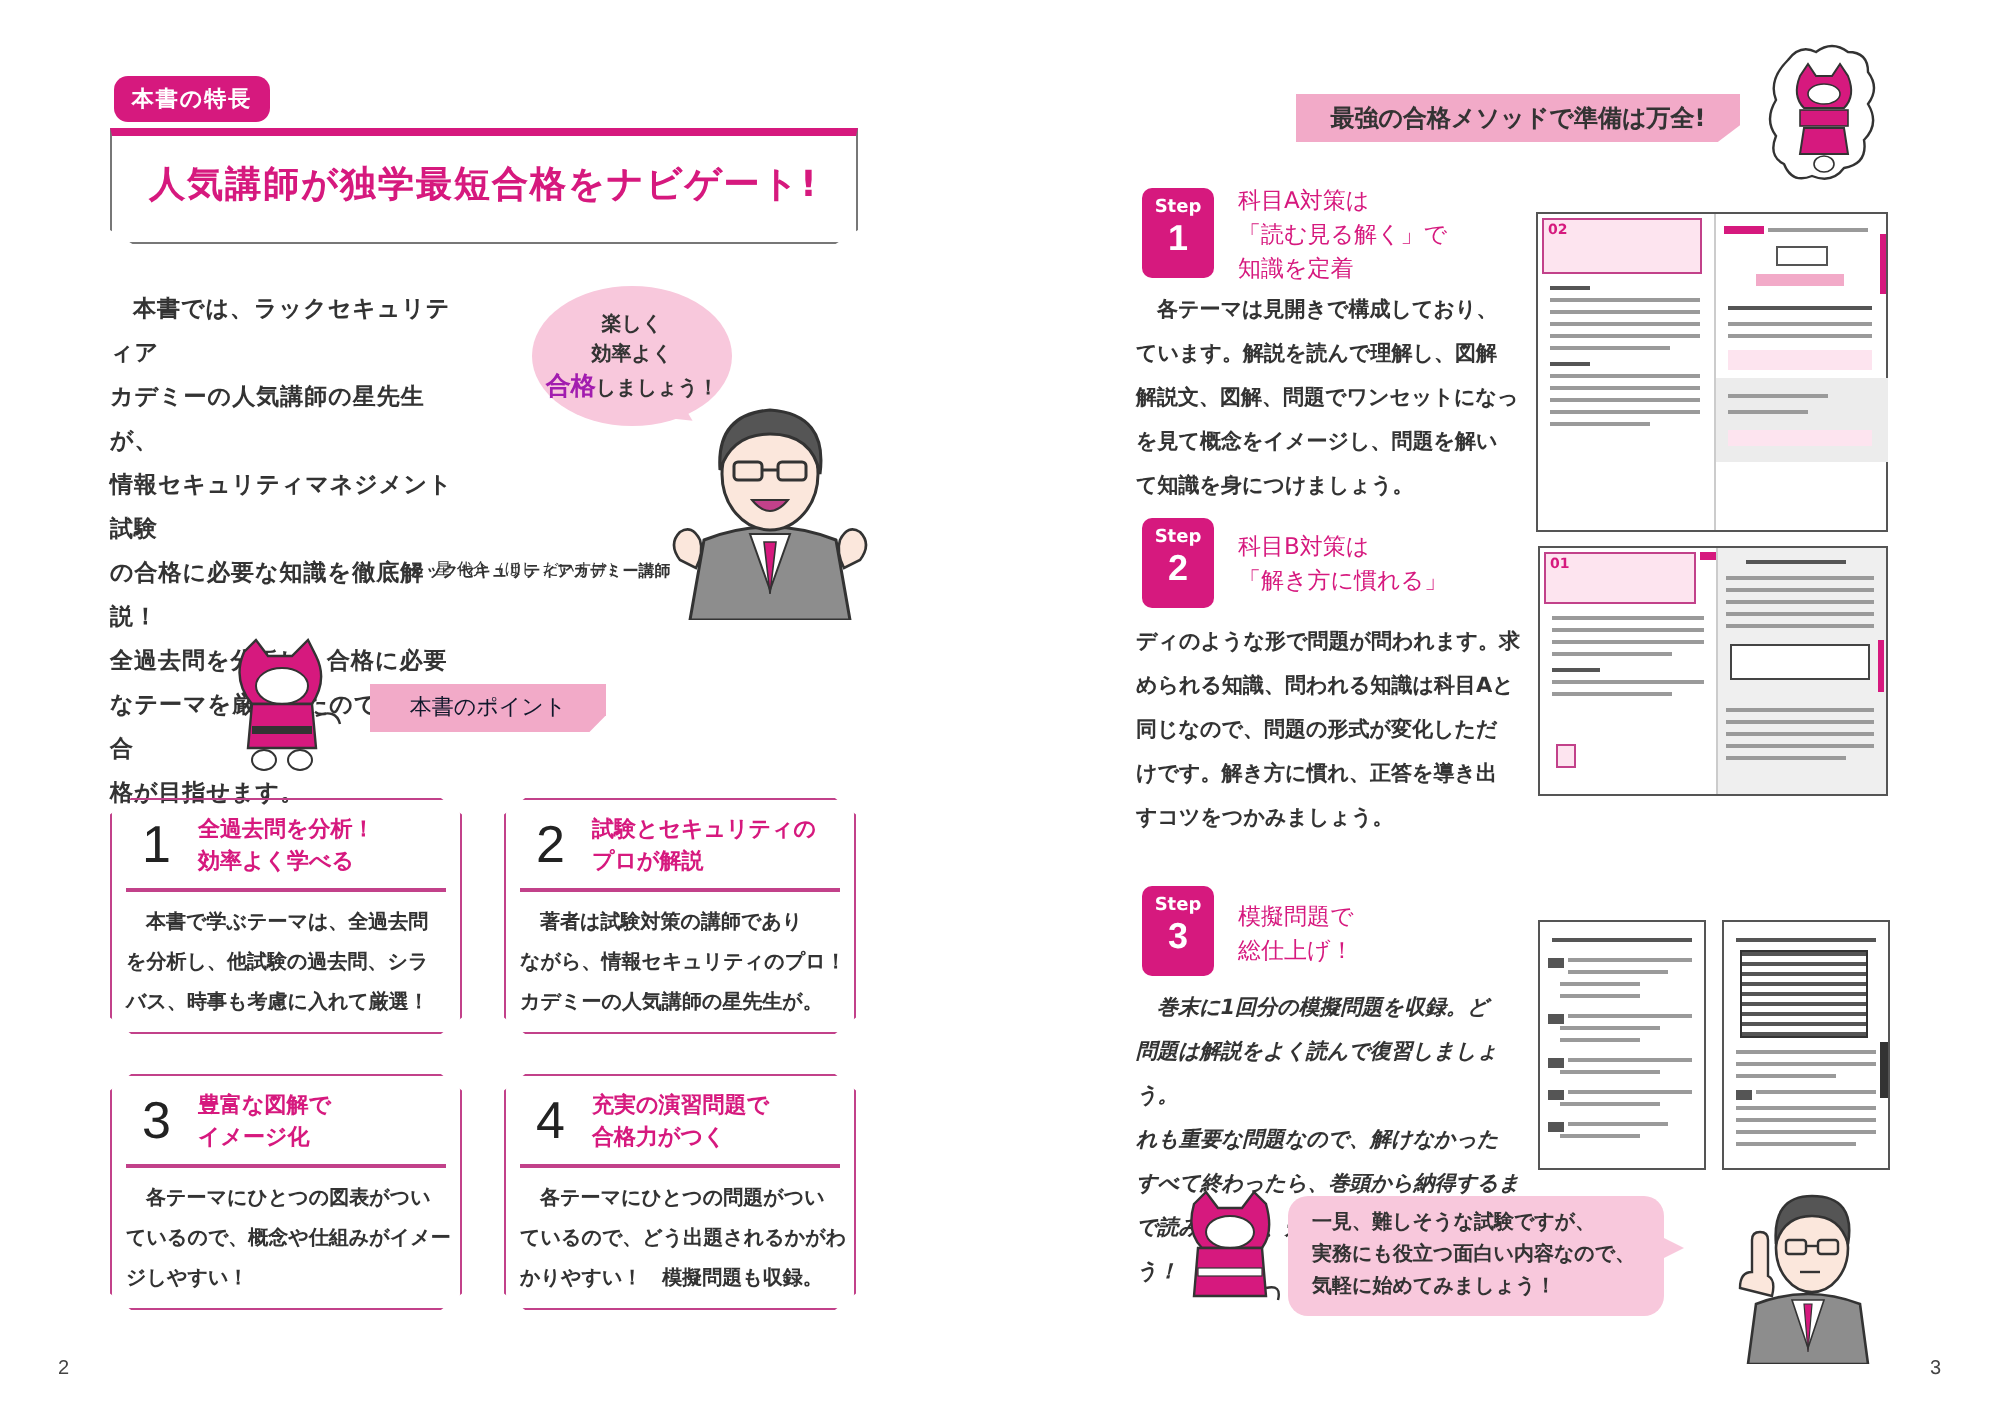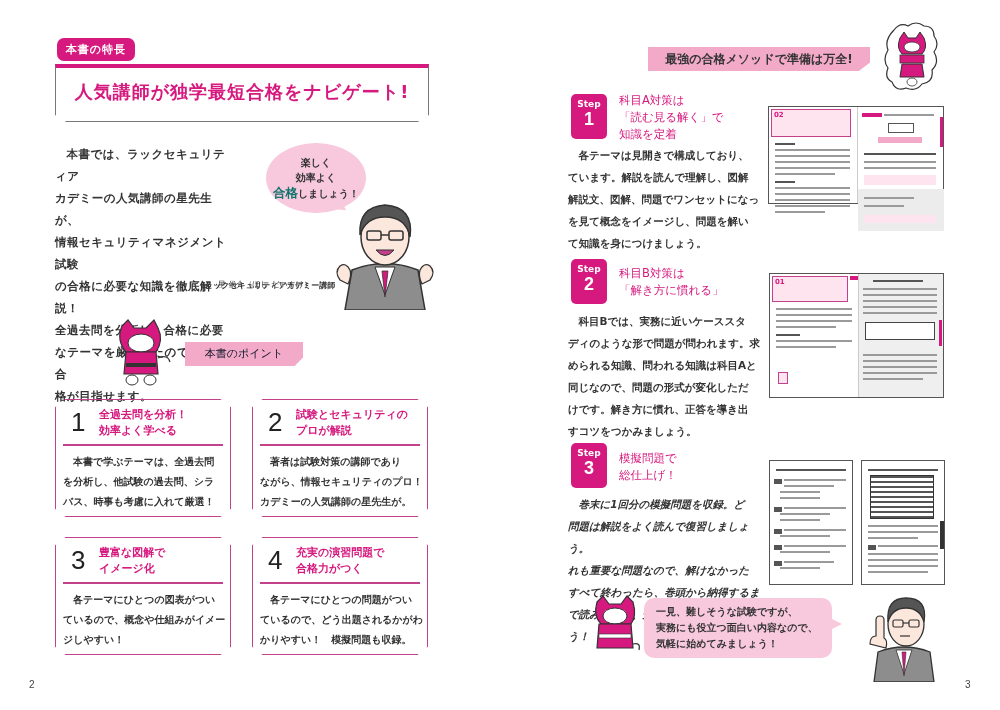--- a/index.html
+++ b/index.html
@@ -1,19 +1,19 @@
 <!DOCTYPE html>
 <html><head>
 <meta charset="utf-8">
 <style>
   * { box-sizing: border-box; margin: 0; padding: 0; }
   html, body { width: 1000px; height: 710px; background: #ffffff; overflow: hidden; }
   body { position: relative; font-family: "DejaVu Sans", "Liberation Sans", sans-serif; color: #333333; }
   .abs { position: absolute; }
-  .pink { color: #0f766e; }
+  .pink { color: #a21caf; }
   .page-num { font-size: 10px; color: #444; font-family: "Liberation Sans", sans-serif; }
 
   
   .feature-tag { left: 57px; top: 38px; width: 78px; height: 23px; background: #d6197e; border-radius: 7px; color: #fff; font-size: 11px; font-weight: bold; text-align: center; line-height: 23px; letter-spacing: 1px; }
   .headline-box { left: 55px; top: 64px; width: 374px; height: 58px; border: 1px solid #777; border-top: 4px solid #d6197e; border-radius: 0 0 6px 6px; clip-path: polygon(0 0, 100% 0, 100% 88%, 97% 100%, 3% 100%, 0 88%); }
   .headline { left: 55px; top: 80px; width: 374px; text-align: center; font-size: 18px; font-weight: bold; color: #d6197e; letter-spacing: 1px; }
   .intro { left: 55px; top: 143px; width: 172px; font-size: 11.5px; line-height: 22px; font-weight: bold; color: #333; letter-spacing: 0.5px; }
   .intro p { text-indent: 1em; }
   .speech-left { left: 266px; top: 143px; width: 100px; height: 70px; background: #f8c8dc; border-radius: 50%; text-align: center; font-size: 10px; font-weight: bold; line-height: 15px; padding-top: 12px; color: #333; }
   .speech-left .big { font-size: 12.5px; }
@@ -191,21 +191,21 @@
   <div>知識を定着</div>
 </div>
 <div class="abs step-body" style="left:568px;top:144px;width:200px;">
   <p>各テーマは見開きで構成しており、</p>
   <div>ています。解説を読んで理解し、図解</div>
   <div>解説文、図解、問題でワンセットになっ</div>
   <div>を見て概念をイメージし、問題を解い</div>
   <div>て知識を身につけましょう。</div>
 </div>
 
-<div class="abs spread-thumb" style="left:768px;top:106px;width:176px;height:98px;">
+<div class="abs spread-thumb" style="left:768px;top:106px;width:176px;height:160px;">
   <div class="thumb-half" style="left:0;width:88px;background:#fff;">
     <div class="pinkblk" style="left:2px;top:2px;width:80px;height:28px;border:1px solid #c2418a;background:#fde4ef;"></div>
     <div class="abs" style="left:5px;top:4px;font-size:7px;color:#d6197e;font-weight:bold;">02</div>
     <div class="line dark" style="left:6px;top:36px;width:20px;"></div>
     <div class="line" style="left:6px;top:42px;width:75px;"></div>
     <div class="line" style="left:6px;top:48px;width:75px;"></div>
     <div class="line" style="left:6px;top:54px;width:75px;"></div>
     <div class="line" style="left:6px;top:60px;width:75px;"></div>
     <div class="line" style="left:6px;top:66px;width:60px;"></div>
     <div class="line dark" style="left:6px;top:74px;width:20px;"></div>
@@ -234,21 +234,20 @@
 
 <div class="abs step-badge" style="left:571px;top:259px;">
   <span class="s1">Step</span>
   <span class="s2">2</span>
 </div>
 <div class="abs step-title" style="left:619px;top:265px;">
   <div>科目B対策は</div>
   <div>「解き方に慣れる」</div>
 </div>
 <div class="abs step-body" style="left:568px;top:310px;width:200px;">
-  <p>科目Bでは、実務に近いケーススタ</p>
   <div>ディのような形で問題が問われます。求</div>
   <div>められる知識、問われる知識は科目Aと</div>
   <div>同じなので、問題の形式が変化しただ</div>
   <div>けです。解き方に慣れ、正答を導き出</div>
   <div>すコツをつかみましょう。</div>
 </div>
 
 <div class="abs spread-thumb" style="left:769px;top:273px;width:175px;height:125px;">
   <div class="thumb-half" style="left:0;width:88px;background:#fff;">
     <div class="pinkblk" style="left:2px;top:2px;width:76px;height:26px;border:1px solid #c2418a;background:#fde4ef;"></div>

